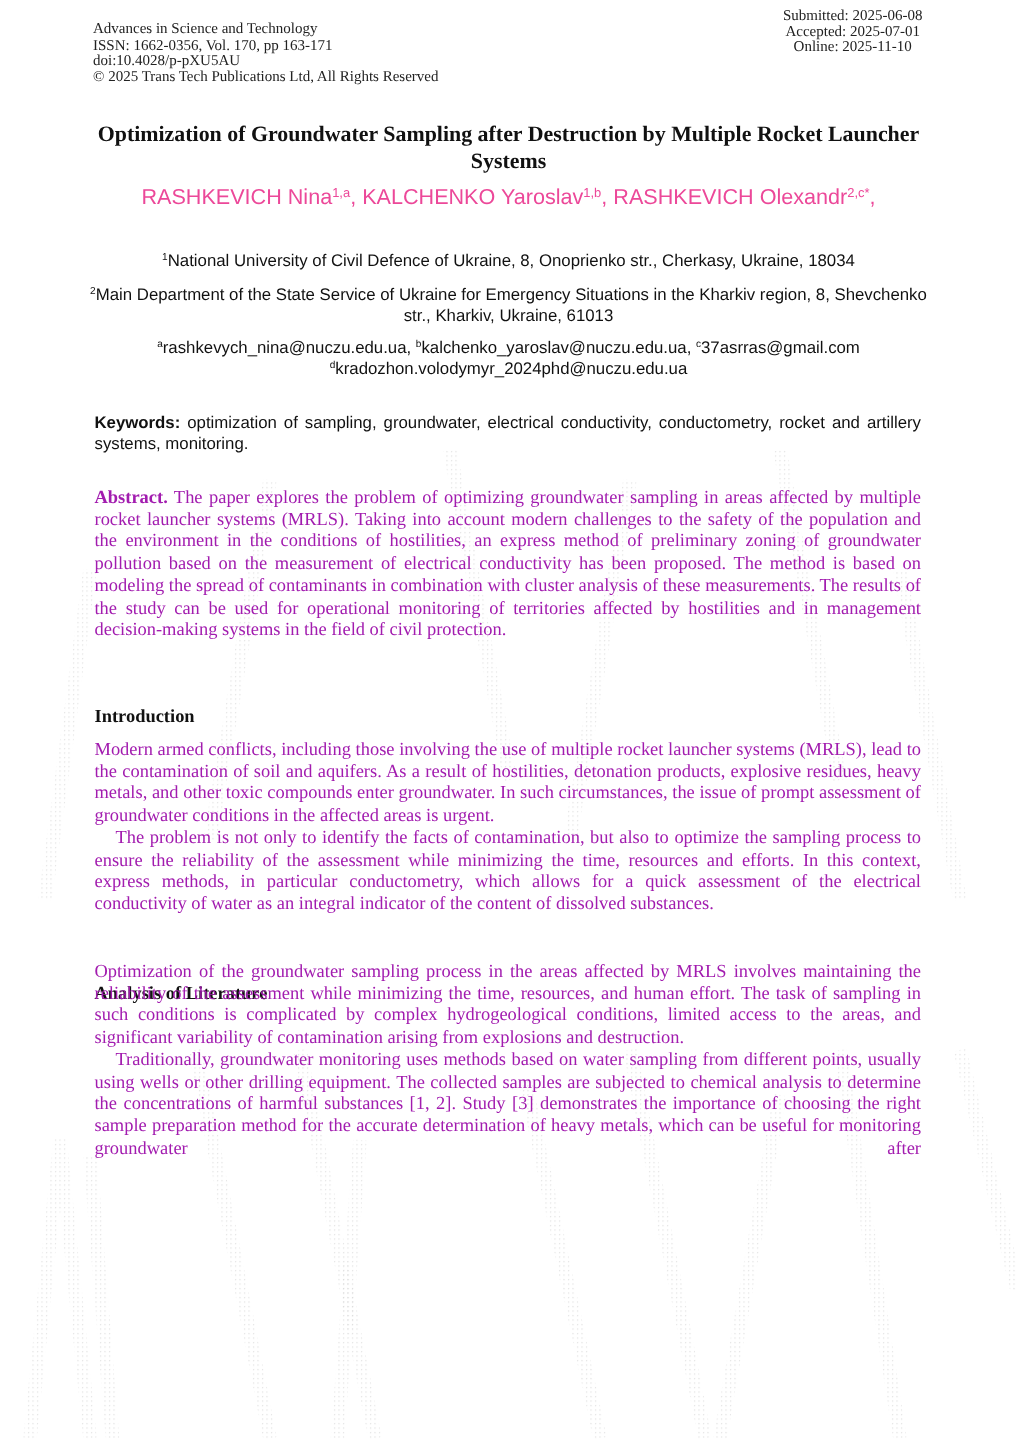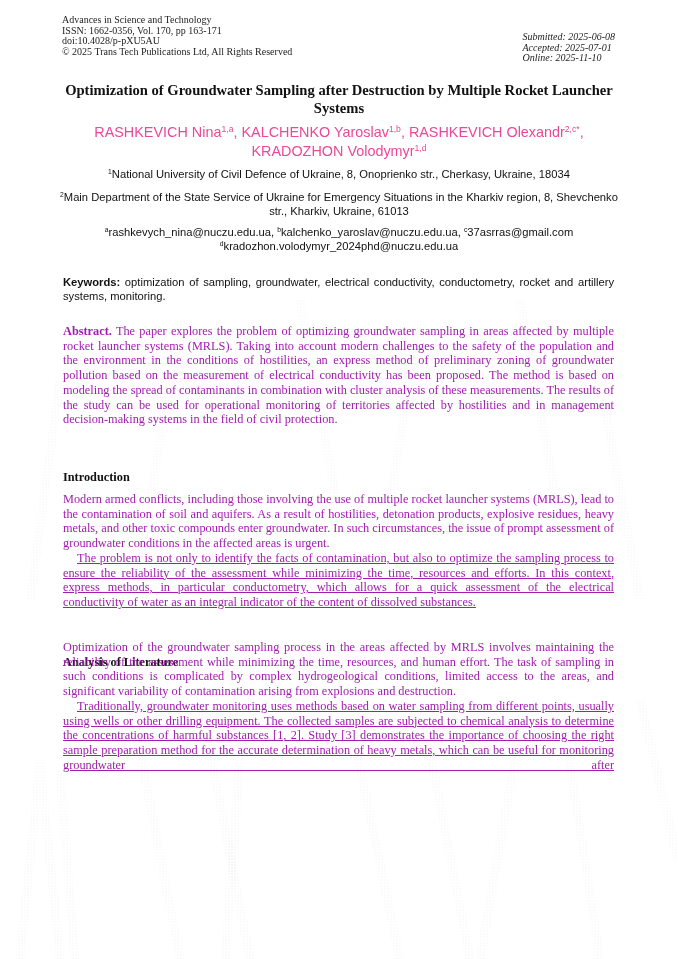--- a/index.html
+++ b/index.html
@@ -1,39 +1,39 @@
 <!DOCTYPE html>
 <html><head>
 <meta charset="utf-8">
 <style>
   html, body { margin: 0; padding: 0; background: #ffffff; }
   body { width: 678px; height: 959px; position: relative; overflow: hidden; color: #111; }
   .watermark { position: absolute; left: 0; top: 0; width: 678px; height: 959px; pointer-events: none; z-index: 0; }
   .page { position: absolute; left: 0; top: 0; width: 678px; z-index: 1; }
   .hdr-left { position: absolute; left: 62px; top: 15px; font-family: "Liberation Serif", serif; font-size: 10px; line-height: 10.5px; color: #222; }
-  .hdr-right { position: absolute; right: 63px; top: 32px; font-family: "Liberation Serif", serif; font-style: italic; font-size: 10px; line-height: 10.5px; text-align: left; color: #222; }
+  .hdr-right { position: absolute; right: 63px; top: 6px; font-family: "Liberation Serif", serif; font-size: 10px; line-height: 10.5px; text-align: center; color: #222; }
   .title { position: absolute; left: 62px; width: 554px; top: 82px; text-align: center; font-family: Liberation Serif, serif; font-weight: bold; font-size: 14.6px; line-height: 17.5px; color: #111; }
   .authors { position: absolute; left: 56px; width: 566px; top: 123px; text-align: center; font-family: "Liberation Sans", sans-serif; font-size: 14.4px; line-height: 19px; color: #ec4899; }
   .authors sup, .aff sup { font-size: 0.6em; vertical-align: 0.55em; line-height: 0; }
   .aff { position: absolute; left: 56px; width: 566px; text-align: center; font-family: "Liberation Sans", sans-serif; font-size: 11.2px; line-height: 14px; color: #111; }
   .aff1 { top: 167px; }
   .aff2 { top: 190px; }
   .emails { top: 225px; }
   .keywords { position: absolute; left: 63px; width: 551px; top: 275px; font-family: "Liberation Sans", sans-serif; font-size: 11.2px; line-height: 14px; text-align: justify; color: #111; }
   .keywords b { font-weight: bold; }
   .body-text { font-family: "Liberation Serif", serif; font-size: 12.3px; line-height: 14.7px; text-align: justify; color: #a21caf; }
   .abstract { position: absolute; left: 63px; width: 551px; top: 324px; }
   .abstract b { font-weight: bold; }
   .section-heading { position: absolute; left: 63px; font-family: "Liberation Serif", serif; font-weight: bold; font-size: 12.3px; color: #111; }
   .h-intro { top: 470px; }
   .h-lit { top: 655px; }
   .intro { position: absolute; left: 63px; width: 551px; top: 492px; }
   .lit { position: absolute; left: 63px; width: 551px; top: 640px; }
   .para { margin: 0; }
-  .para.indent { text-indent: 14px; text-decoration: underline; }
+  .para.indent { text-indent: 14px; }
   .last-line-justify { text-align-last: justify; }
 </style>
 </head>
 <body>
 
 <svg class="watermark" viewBox="0 0 678 959" preserveAspectRatio="none">
   <defs>
     <pattern id="dots" width="3" height="3" patternUnits="userSpaceOnUse">
       <circle cx="1" cy="1" r="0.45" fill="#d8d8d8"></circle>
     </pattern>
@@ -70,21 +70,20 @@
   <div class="hdr-right">
     <div>Submitted: 2025-06-08</div>
     <div>Accepted: 2025-07-01</div>
     <div>Online: 2025-11-10</div>
   </div>
 
   <div class="title">Optimization of Groundwater Sampling after Destruction by Multiple Rocket Launcher Systems</div>
 
   <div class="authors">
     <span><span>RASHKEVICH Nina</span><sup>1,a</sup><span>, </span></span><span><span>KALCHENKO Yaroslav</span><sup>1,b</sup><span>, </span></span><span><span>RASHKEVICH Olexandr</span><sup>2,c*</sup><span>,</span></span><br>
-    <span><span>KRADOZHON Volodymyr</span><sup>1,d</sup></span>
   </div>
 
   <div class="aff aff1"><sup>1</sup><span>National University of Civil Defence of Ukraine, 8, Onoprienko str., Cherkasy, Ukraine, 18034</span></div>
   <div class="aff aff2"><sup>2</sup><span>Main Department of the State Service of Ukraine for Emergency Situations in the Kharkiv region, 8, Shevchenko str., Kharkiv, Ukraine, 61013</span></div>
 
   <div class="aff emails">
     <span><sup>a</sup><span>rashkevych_nina@nuczu.edu.ua</span></span><span>, </span><span><sup>b</sup><span>kalchenko_yaroslav@nuczu.edu.ua</span></span><span>, </span><span><sup>c</sup><span>37asrras@gmail.com</span></span><br>
     <span><sup>d</sup><span>kradozhon.volodymyr_2024phd@nuczu.edu.ua</span></span>
   </div>
 

